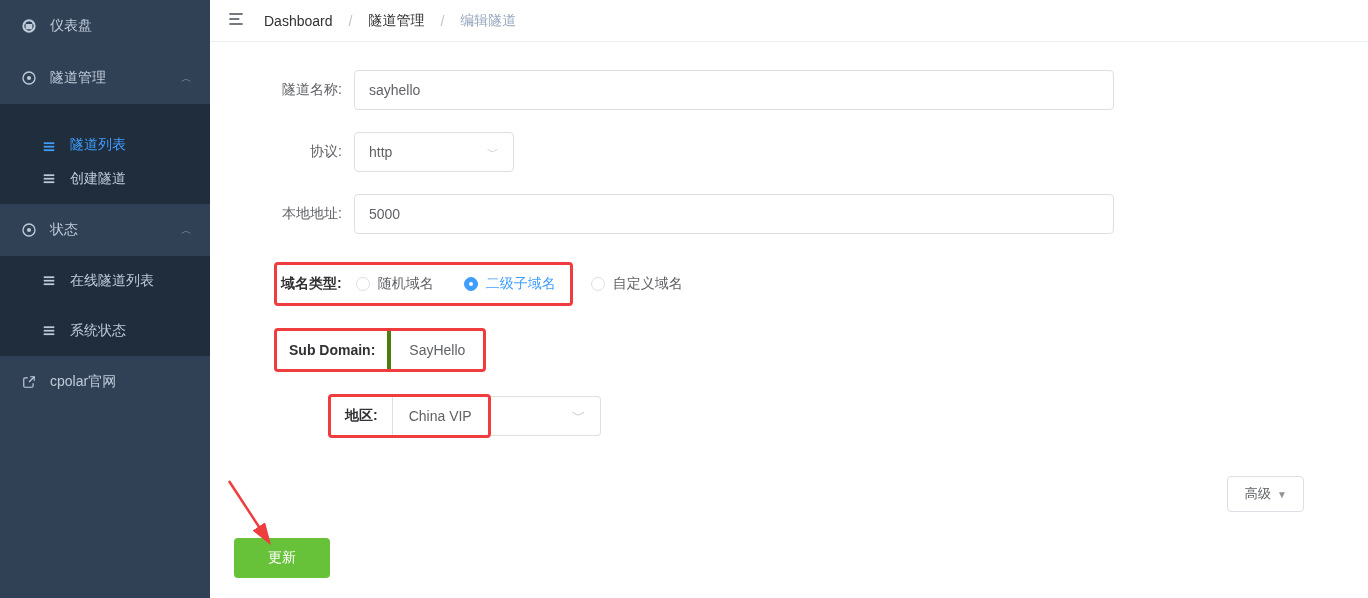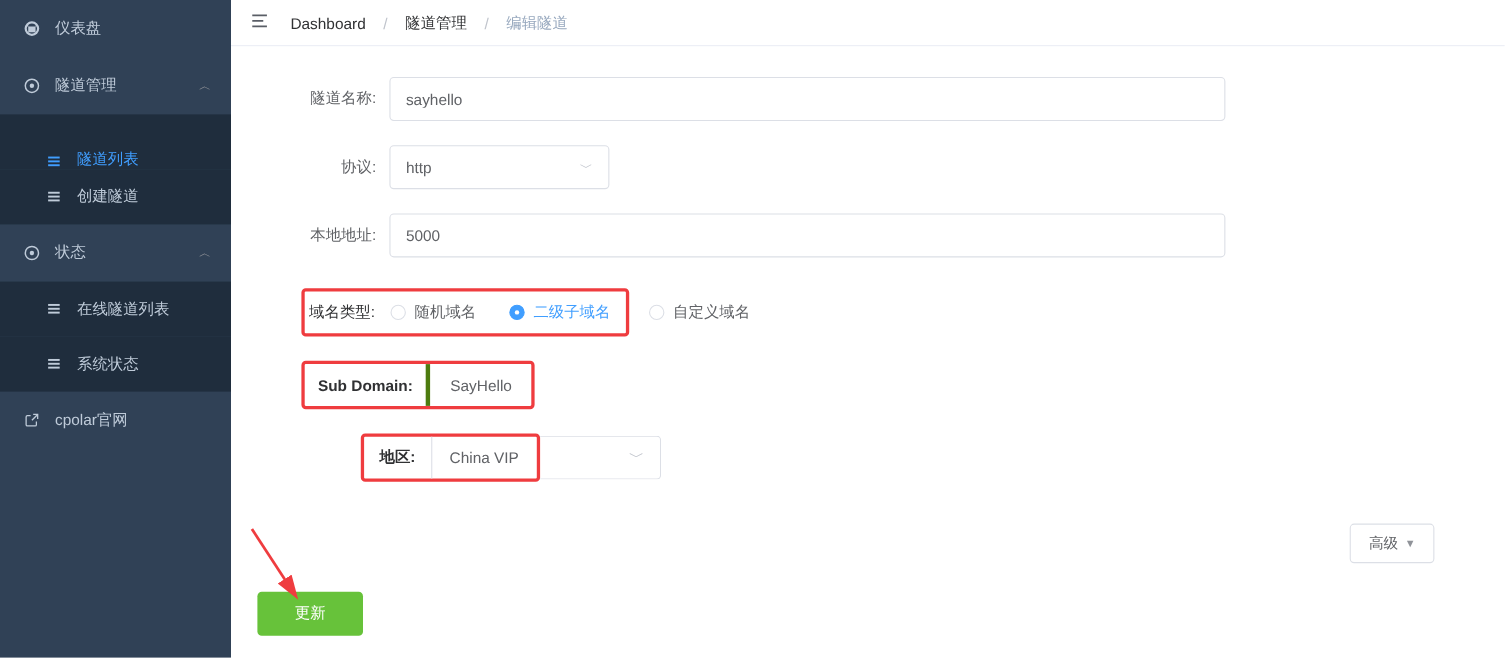--- a/index.html
+++ b/index.html
@@ -21,23 +21,23 @@
     .topbar { height: 50px; border-bottom: 1px solid #ebeef5; display: flex; align-items: center; padding: 0 16px; gap: 18px; }
     .hamburger { cursor: pointer; color: #5a5e66; }
     .breadcrumb { display: flex; align-items: center; gap: 16px; font-size: 14px; color: #303133; }
     .breadcrumb .sep { color: #c0c4cc; }
     .breadcrumb .current { color: #97a8be; }
 
     
     .form-area { padding: 28px 24px 20px 24px; position: relative; }
     .row { display: flex; align-items: center; margin-bottom: 22px; }
     .lbl { width: 120px; text-align: right; padding-right: 12px; color: #606266; font-size: 14px; }
-    .lbl.bold { font-weight: 400; color: #303133; }
+    .lbl.bold { font-weight: 700; color: #303133; }
     .text-input { height: 40px; border: 1px solid #dcdfe6; border-radius: 4px; padding: 0 14px; font-size: 14px; color: #606266; width: 760px; }
-    .select { height: 40px; border: 1px solid #dcdfe6; border-radius: 4px; padding: 0 14px; width: 200px; display: flex; align-items: center; justify-content: space-between; color: #606266; cursor: pointer; }
+    .select { height: 40px; border: 1px solid #dcdfe6; border-radius: 4px; padding: 0 14px; width: 160px; display: flex; align-items: center; justify-content: space-between; color: #606266; cursor: pointer; }
     .select .arrow { color: #c0c4cc; font-size: 12px; }
 
     .radio-group { display: flex; align-items: flex-end; gap: 30px; }
     .radio { display: flex; align-items: center; gap: 8px; cursor: pointer; color: #606266; }
     .radio .circle { width: 14px; height: 14px; border: 1px solid #dcdfe6; border-radius: 50%; display: inline-flex; align-items: center; justify-content: center; }
     .radio.checked { color: #409eff; }
     .radio.checked .circle { border-color: #409eff; background: #409eff; }
     .radio.checked .circle::after { content: ""; width: 4px; height: 4px; background: #fff; border-radius: 50%; }
 
     .hl-box { border: 3px solid #ef3c3f; border-radius: 4px; }

